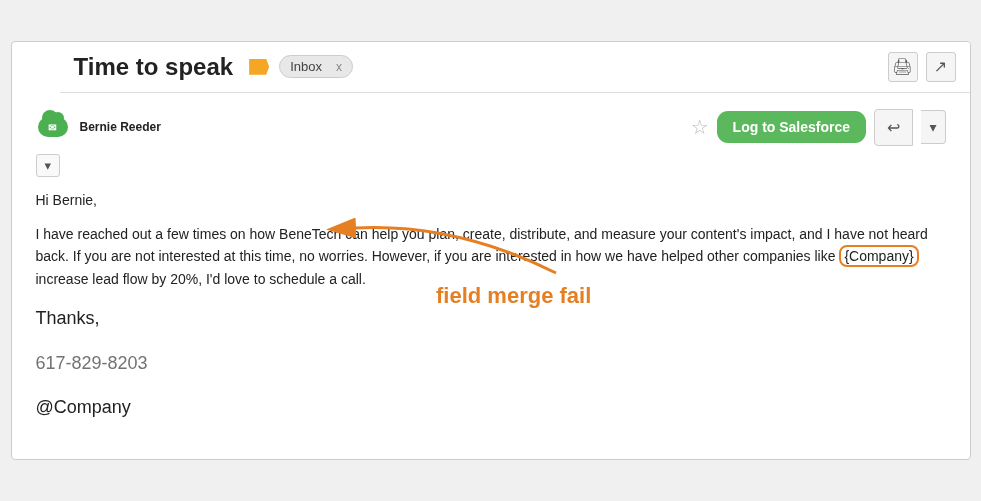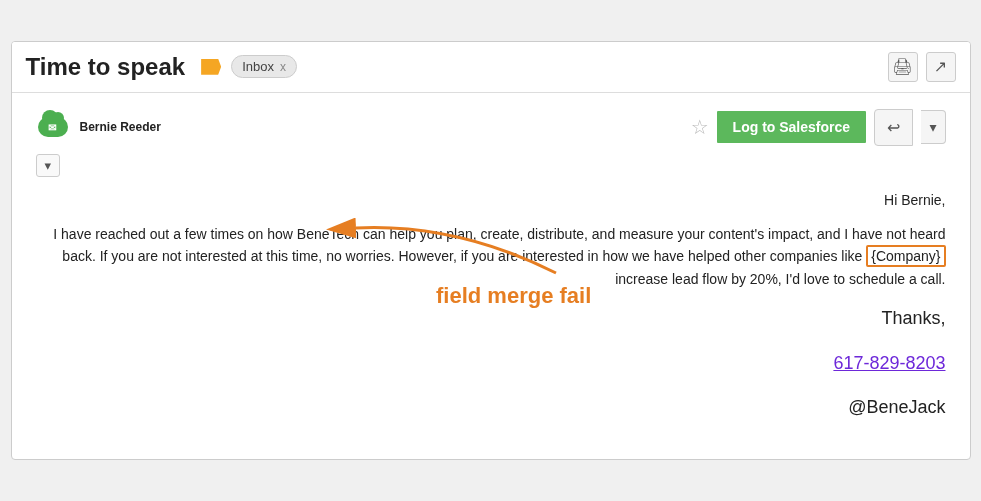--- a/index.html
+++ b/index.html
@@ -17,20 +17,21 @@
       border: 1px solid #ccc;
       border-radius: 4px;
       overflow: hidden;
     }
     .title-bar {
       display: flex;
       align-items: center;
       padding: 10px 14px;
       border-bottom: 1px solid #ddd;
       background: #fff;
+      margin-left: 48px;
     }
     .title-bar-left {
       display: flex;
       align-items: center;
       flex: 1;
       gap: 10px;
     }
     .title-text {
       font-size: 24px;
       font-weight: bold;
@@ -50,21 +51,21 @@
     }
     .tab-pill {
       display: flex;
       align-items: center;
       background: #e8e8e8;
       border: 1px solid #ccc;
       border-radius: 12px;
       padding: 3px 10px;
       font-size: 13px;
       color: #444;
-      gap: 6px;
+      gap: 14px;
     }
     .tab-pill .close-x {
       cursor: pointer;
       color: #888;
       font-size: 12px;
     }
     .title-bar-right {
       display: flex;
       align-items: center;
       gap: 8px;
@@ -108,21 +109,21 @@
     }
     .star-icon {
       font-size: 20px;
       color: #bbb;
       cursor: pointer;
     }
     .log-btn {
       background: #5cb85c;
       color: white;
       border: none;
-      border-radius: 1px;
+      border-radius: 11px;
       padding: 8px 16px;
       font-size: 14px;
       font-weight: bold;
       cursor: pointer;
     }
     .reply-btn {
       background: #f5f5f5;
       border: 1px solid #ccc;
       border-radius: 4px 0 0 4px;
       padding: 8px 12px;
@@ -150,41 +151,39 @@
       background: #f9f9f9;
       font-size: 13px;
       color: #555;
       cursor: pointer;
     }
     .email-body {
       font-size: 14px;
       color: #222;
       line-height: 1.6;
       margin-top: 8px;
-      text-align: right;
     }
     .email-body p {
       margin-bottom: 12px;
     }
     .merge-field {
       border: 2px solid #e67e22;
       padding: 1px 3px;
-      border-radius: 2px;
+      border-radius: 8px;
       background: #fff;
       color: #222;
     }
     .signature-block {
       margin-top: 8px;
       font-size: 18px;
       color: #222;
       line-height: 1.8;
     }
     .phone-link {
-      color: #6d28d9;
-      text-decoration: underline;
+      color: #737373;
       cursor: pointer;
       margin-top: 26px;
     }
     
     .cloud-icon {
       width: 34px;
       height: 34px;
       position: relative;
       display: flex;
       align-items: center;
@@ -297,17 +296,17 @@
             </marker>
           </defs>
           <path d="M 260 80 Q 160 30 60 35" stroke="#e67e22" stroke-width="3" fill="none" marker-end="url(#arrowhead)"></path>
           <text x="140" y="110" font-size="22" font-weight="bold" fill="#e67e22">field merge fail</text>
         </svg>
       </div>
 
       <div class="signature-block">
         <p>Thanks,</p>
         <p><a class="phone-link">617-829-8203</a></p>
-        <p>@BeneJack</p>
+        <p>@Company</p>
       </div>
     </div>
   </div>
 </div>
 
 </body></html>

